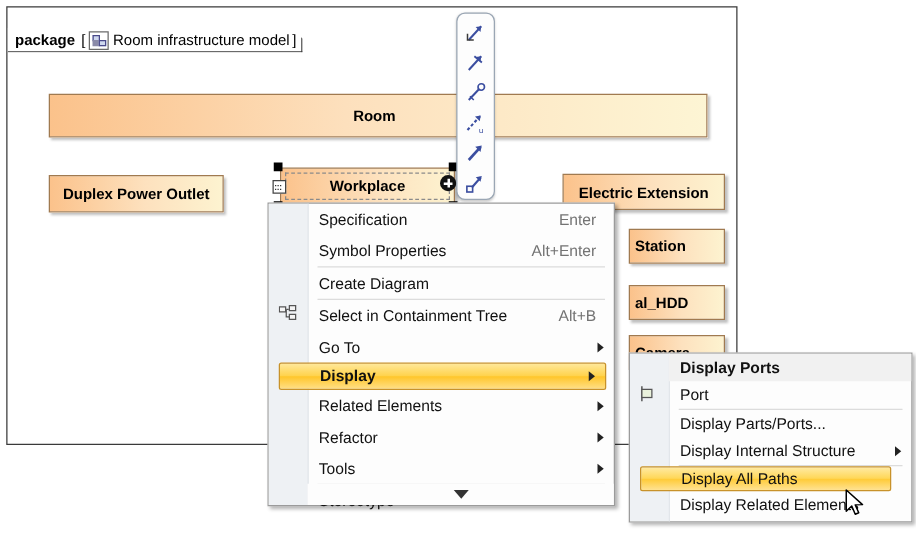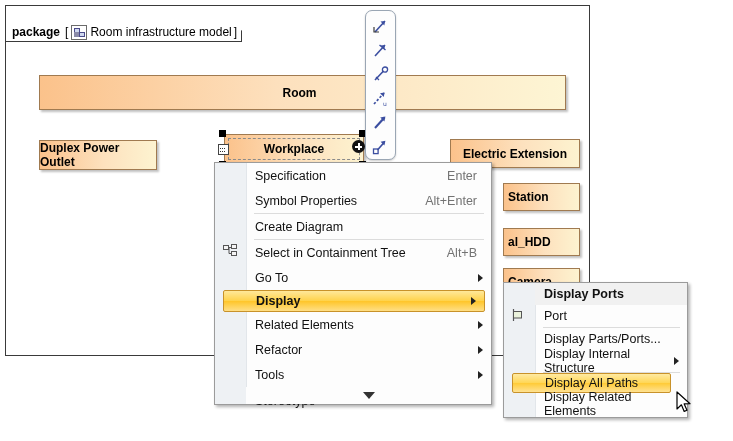--- a/index.html
+++ b/index.html
@@ -47,21 +47,21 @@
     box-shadow:2px 2px 2px rgba(0,0,0,.25);
     display:flex;align-items:center;justify-content:center;
     font-weight:bold;font-size:12px;color:#000;
     background:linear-gradient(to right,#fbc28b 0%,#fde0bd 45%,#fdf5d4 100%);
   }
   .cbox.small{
     background:linear-gradient(to right,#fbc28b 0%,#fde1be 55%,#fdf3d0 100%);
   }
   #box-room{left:33px;top:69px;width:527px;height:35px;}
   #box-room .lbl{position:relative;left:-3px;}
-  #box-duplex{left:33px;top:134px;width:118px;height:30px;}
+  #box-duplex{left:33px;top:134px;width:140px;height:30px;}
   #box-electric{left:444px;top:133px;width:130px;height:29px;}
   #box-station{left:497px;top:177px;width:77px;height:28px;}
   #box-hdd{left:497px;top:222px;width:77px;height:28px;}
   #box-camera{left:497px;top:262px;width:77px;height:28px;}
   .cbox.clipped{justify-content:flex-start;padding-left:4px;}
 
   
   #box-workplace{
     position:absolute;left:224px;top:134px;width:140px;height:30px;box-sizing:border-box;
     border:1px solid #a07a50;
@@ -131,21 +131,21 @@
     position:absolute;left:31px;right:0;bottom:0;height:17px;
     display:flex;align-items:center;justify-content:center;background:#fdfdfd;
   }
   .tri-down{
     width:0;height:0;border-left:6px solid transparent;border-right:6px solid transparent;
     border-top:7px solid #333;
   }
 
   
   #submenu{
-    position:absolute;left:503px;top:282px;width:185px;height:136px;
+    position:absolute;left:503px;top:282px;width:227px;height:136px;
     background:#fdfdfd;border:1px solid #9b9b9b;box-sizing:border-box;
     box-shadow:2px 2px 3px rgba(0,0,0,.3);
   }
   #submenu .gutter{
     position:absolute;left:0;top:0;bottom:0;width:31px;background:#eef1f4;
     border-right:1px solid #e2e6ea;
   }
   .smi{
     position:relative;height:22px;margin-left:31px;
     display:flex;align-items:center;font-size:12.5px;color:#111;

